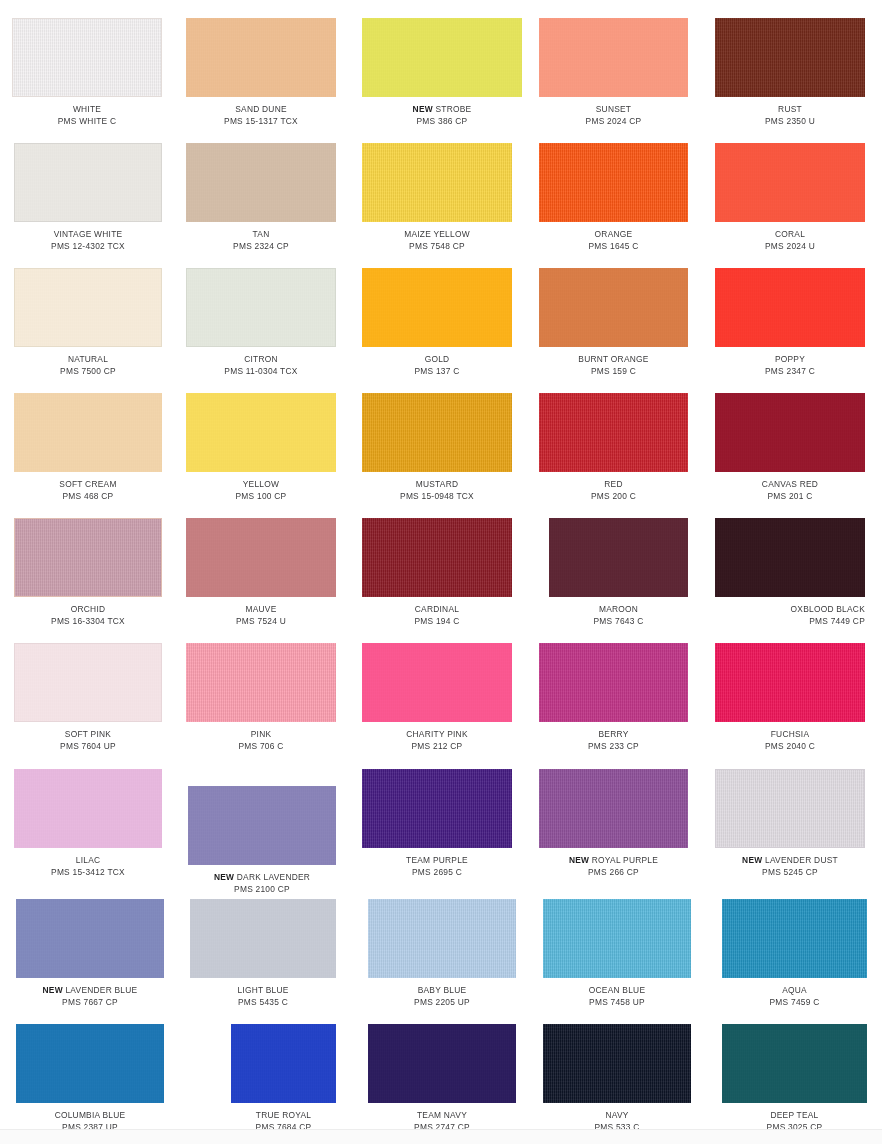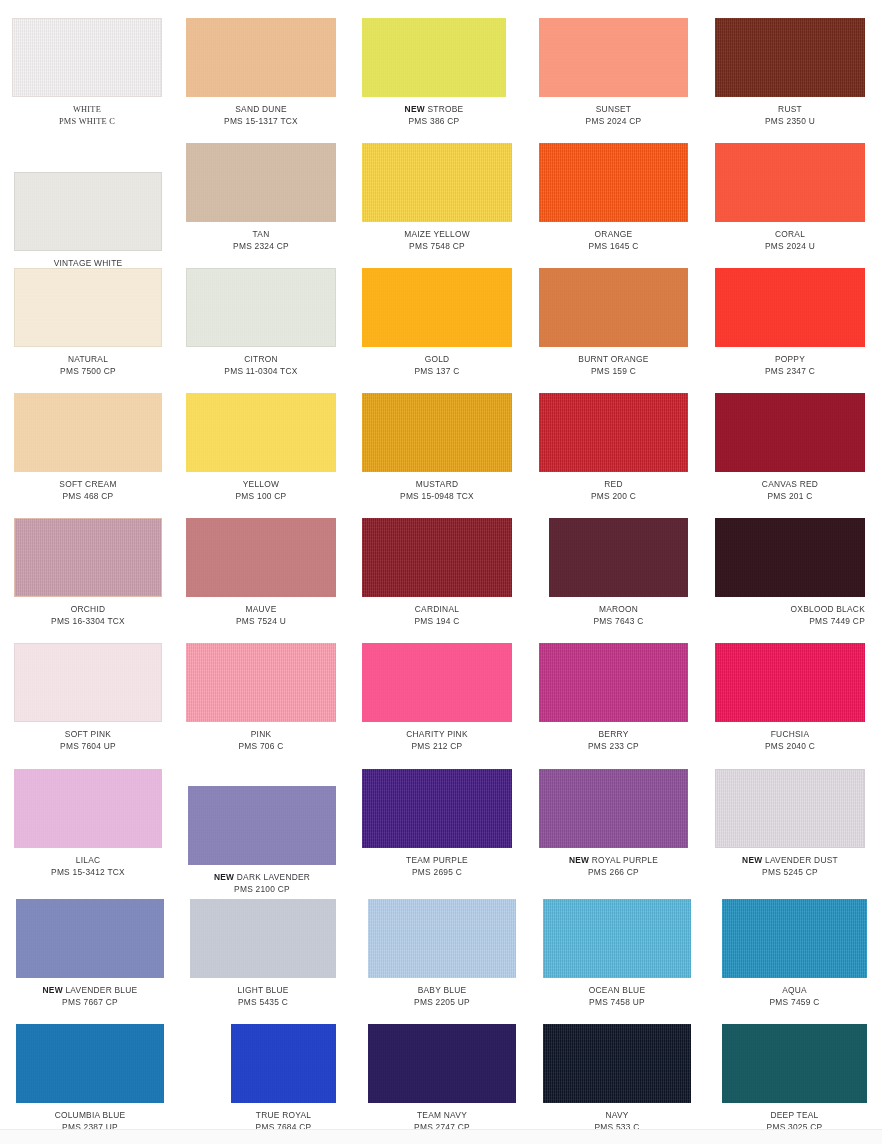--- a/index.html
+++ b/index.html
@@ -90,56 +90,56 @@
     width: 882px;
     height: 14px;
     background: #fafafa;
     border-top: 1px solid #ededed;
   }
 </style>
 </head>
 <body>
 
 <div id="swatch-grid">
-    <div class="swatch-cell" style="left: 12px; top: 18px; width: 150px; font-family: Liberation Serif, serif;">
+    <div class="swatch-cell" style="left: 12px; top: 18px; width: 150px;">
       <div class="swatch-chip tex-knit" style="height: 79px; background: rgb(244, 242, 243); border: 1px solid rgb(227, 220, 217);"></div>
       <div class="swatch-caption">
         <span class="swatch-name"><span class="name-text">WHITE</span></span>
         <span class="swatch-pms">PMS WHITE C</span>
       </div>
     </div>
     <div class="swatch-cell" style="left: 186px; top: 18px; width: 150px;">
       <div class="swatch-chip tex-flat" style="height: 79px; background: rgb(237, 190, 146);"></div>
       <div class="swatch-caption">
         <span class="swatch-name"><span class="name-text">SAND DUNE</span></span>
         <span class="swatch-pms">PMS 15-1317 TCX</span>
       </div>
     </div>
-    <div class="swatch-cell" style="left: 362px; top: 18px; width: 144px;">
+    <div class="swatch-cell" style="left: 362px; top: 18px; width: 160px;">
       <div class="swatch-chip tex-flat" style="height: 79px; background: rgb(228, 227, 92);"></div>
       <div class="swatch-caption">
         <span class="swatch-name"><span class="new-tag">NEW</span> <span class="name-text">STROBE</span></span>
         <span class="swatch-pms">PMS 386 CP</span>
       </div>
     </div>
     <div class="swatch-cell" style="left: 539px; top: 18px; width: 149px;">
       <div class="swatch-chip tex-flat" style="height: 79px; background: rgb(249, 154, 128);"></div>
       <div class="swatch-caption">
         <span class="swatch-name"><span class="name-text">SUNSET</span></span>
         <span class="swatch-pms">PMS 2024 CP</span>
       </div>
     </div>
     <div class="swatch-cell" style="left: 715px; top: 18px; width: 150px;">
       <div class="swatch-chip tex-knit" style="height: 79px; background: rgb(114, 41, 26);"></div>
       <div class="swatch-caption">
         <span class="swatch-name"><span class="name-text">RUST</span></span>
         <span class="swatch-pms">PMS 2350 U</span>
       </div>
     </div>
-    <div class="swatch-cell" style="left: 14px; top: 143px; width: 148px; margin-top: 29px;">
+    <div class="swatch-cell" style="left: 14px; top: 143px; width: 148px;">
       <div class="swatch-chip tex-flat" style="height: 79px; background: rgb(233, 231, 226); border: 1px solid rgb(216, 214, 210);"></div>
       <div class="swatch-caption">
         <span class="swatch-name"><span class="name-text">VINTAGE WHITE</span></span>
         <span class="swatch-pms">PMS 12-4302 TCX</span>
       </div>
     </div>
     <div class="swatch-cell" style="left: 186px; top: 143px; width: 150px;">
       <div class="swatch-chip tex-flat" style="height: 79px; background: rgb(211, 189, 168);"></div>
       <div class="swatch-caption">
         <span class="swatch-name"><span class="name-text">TAN</span></span>

